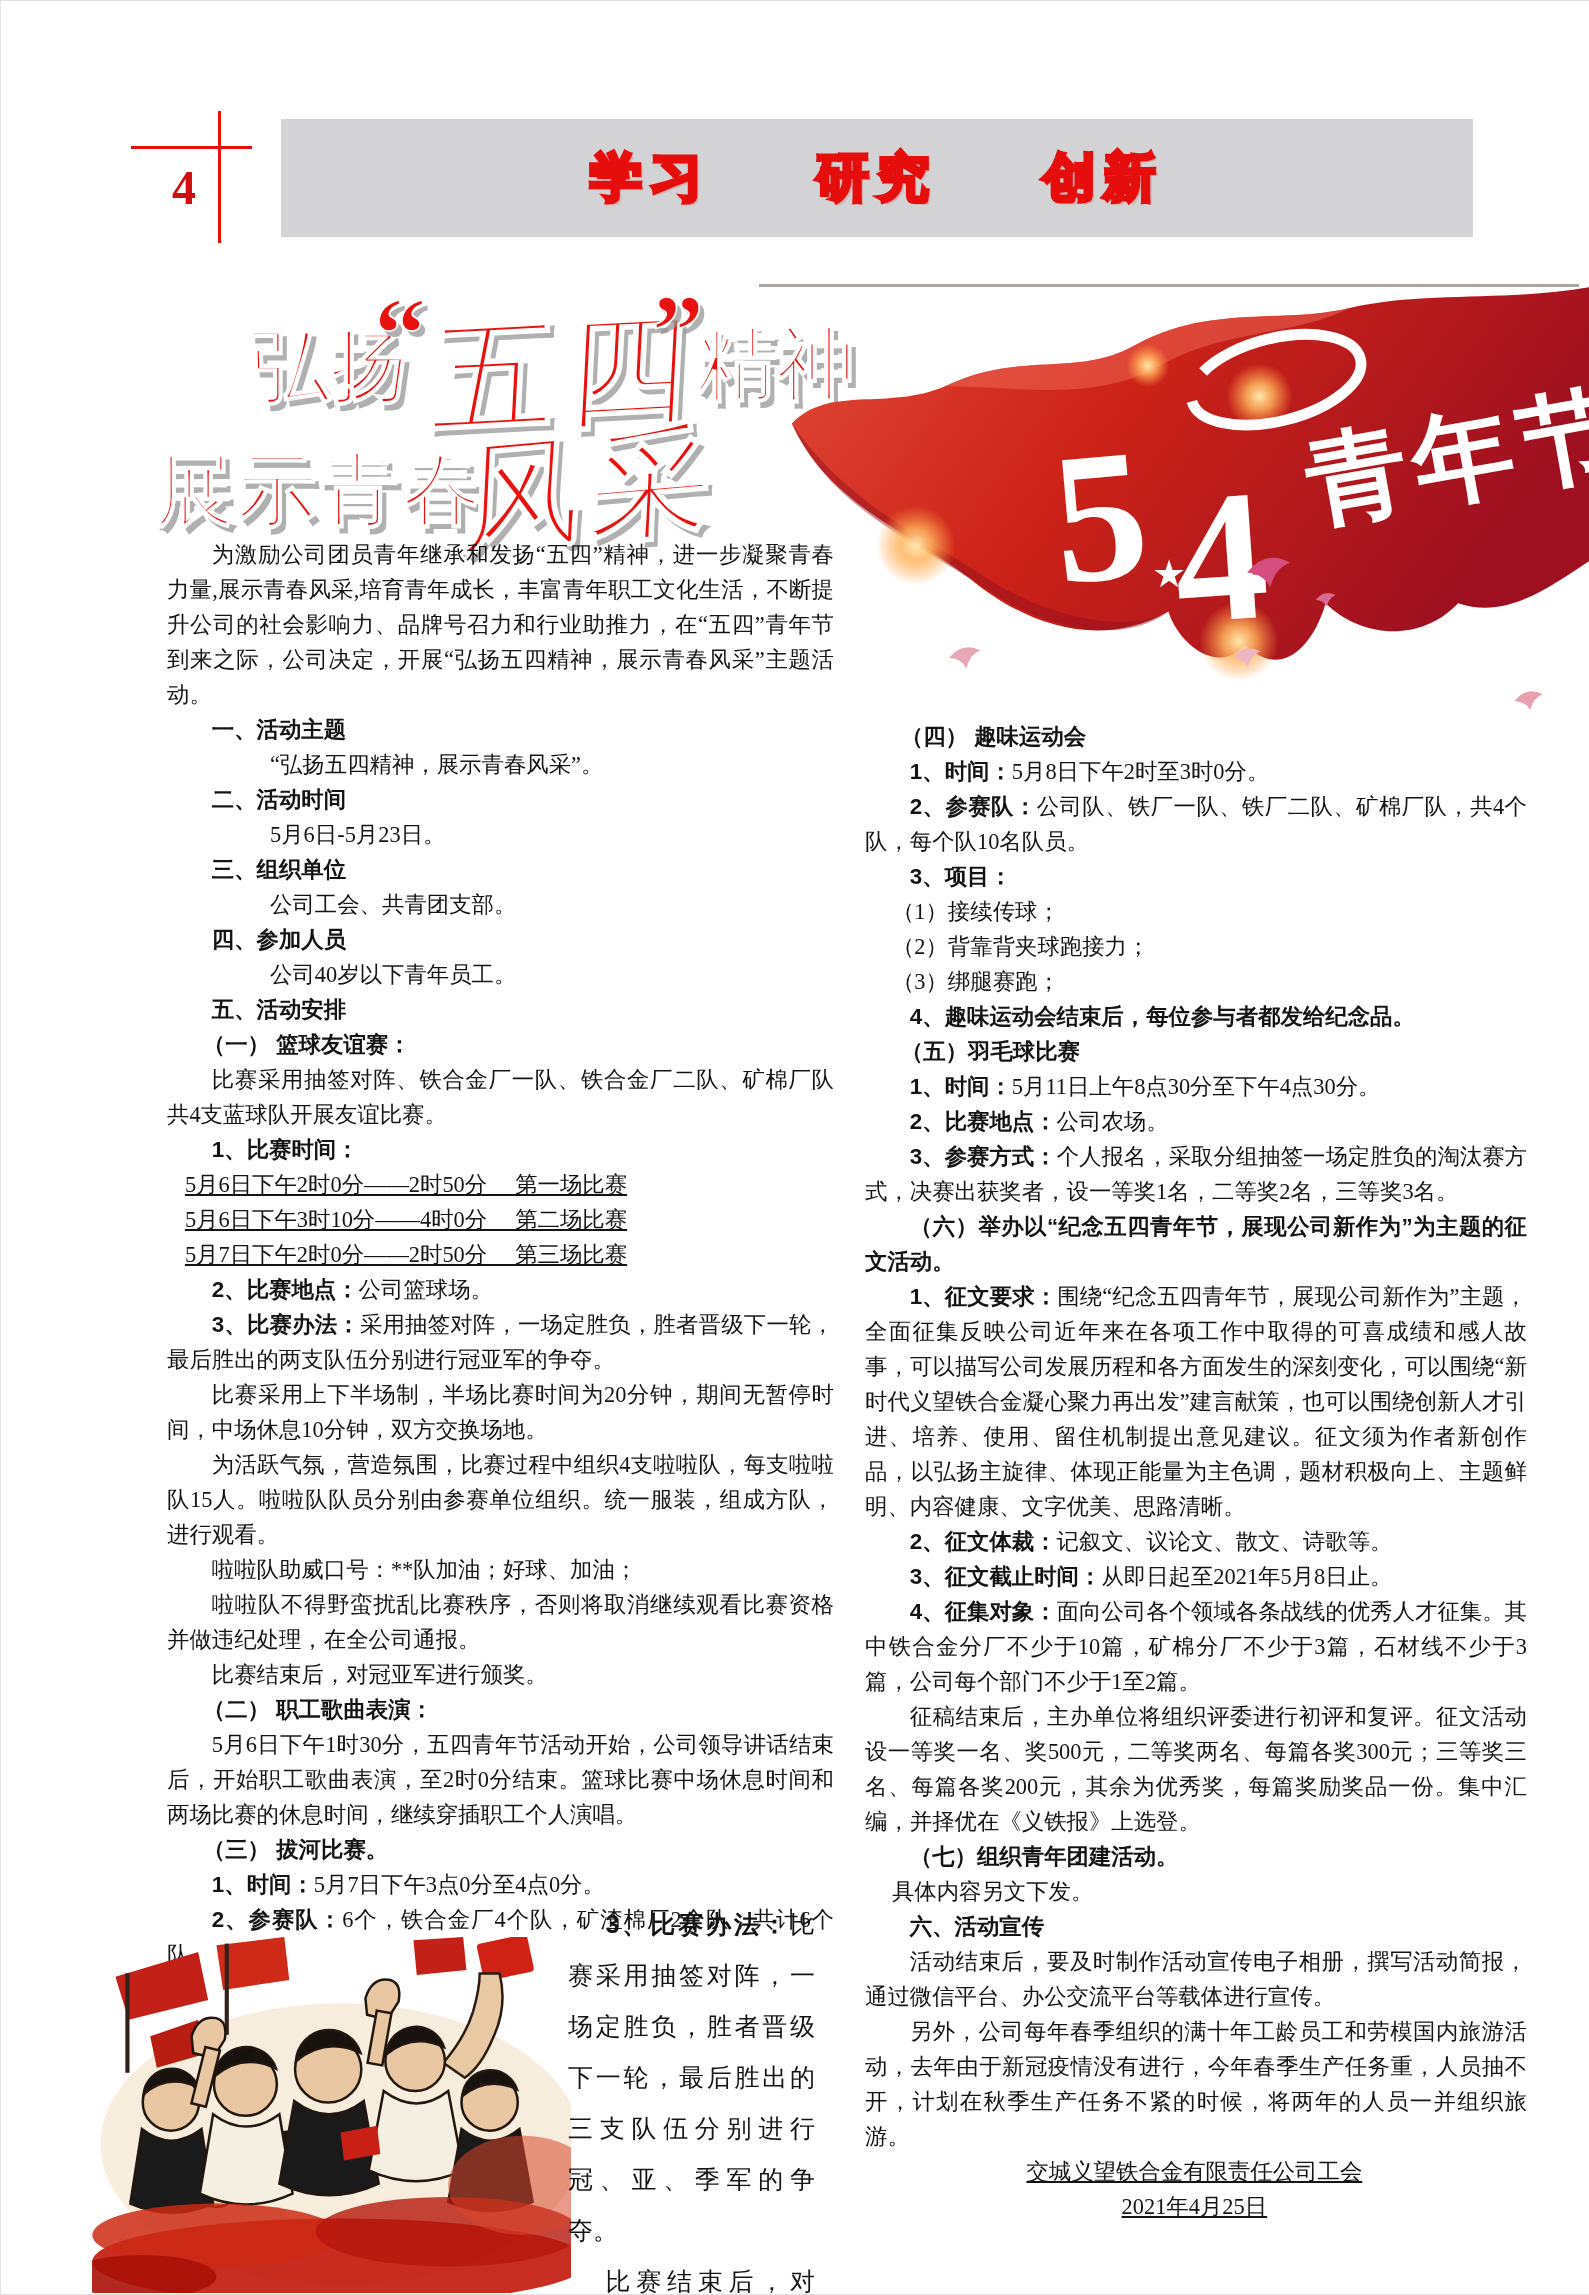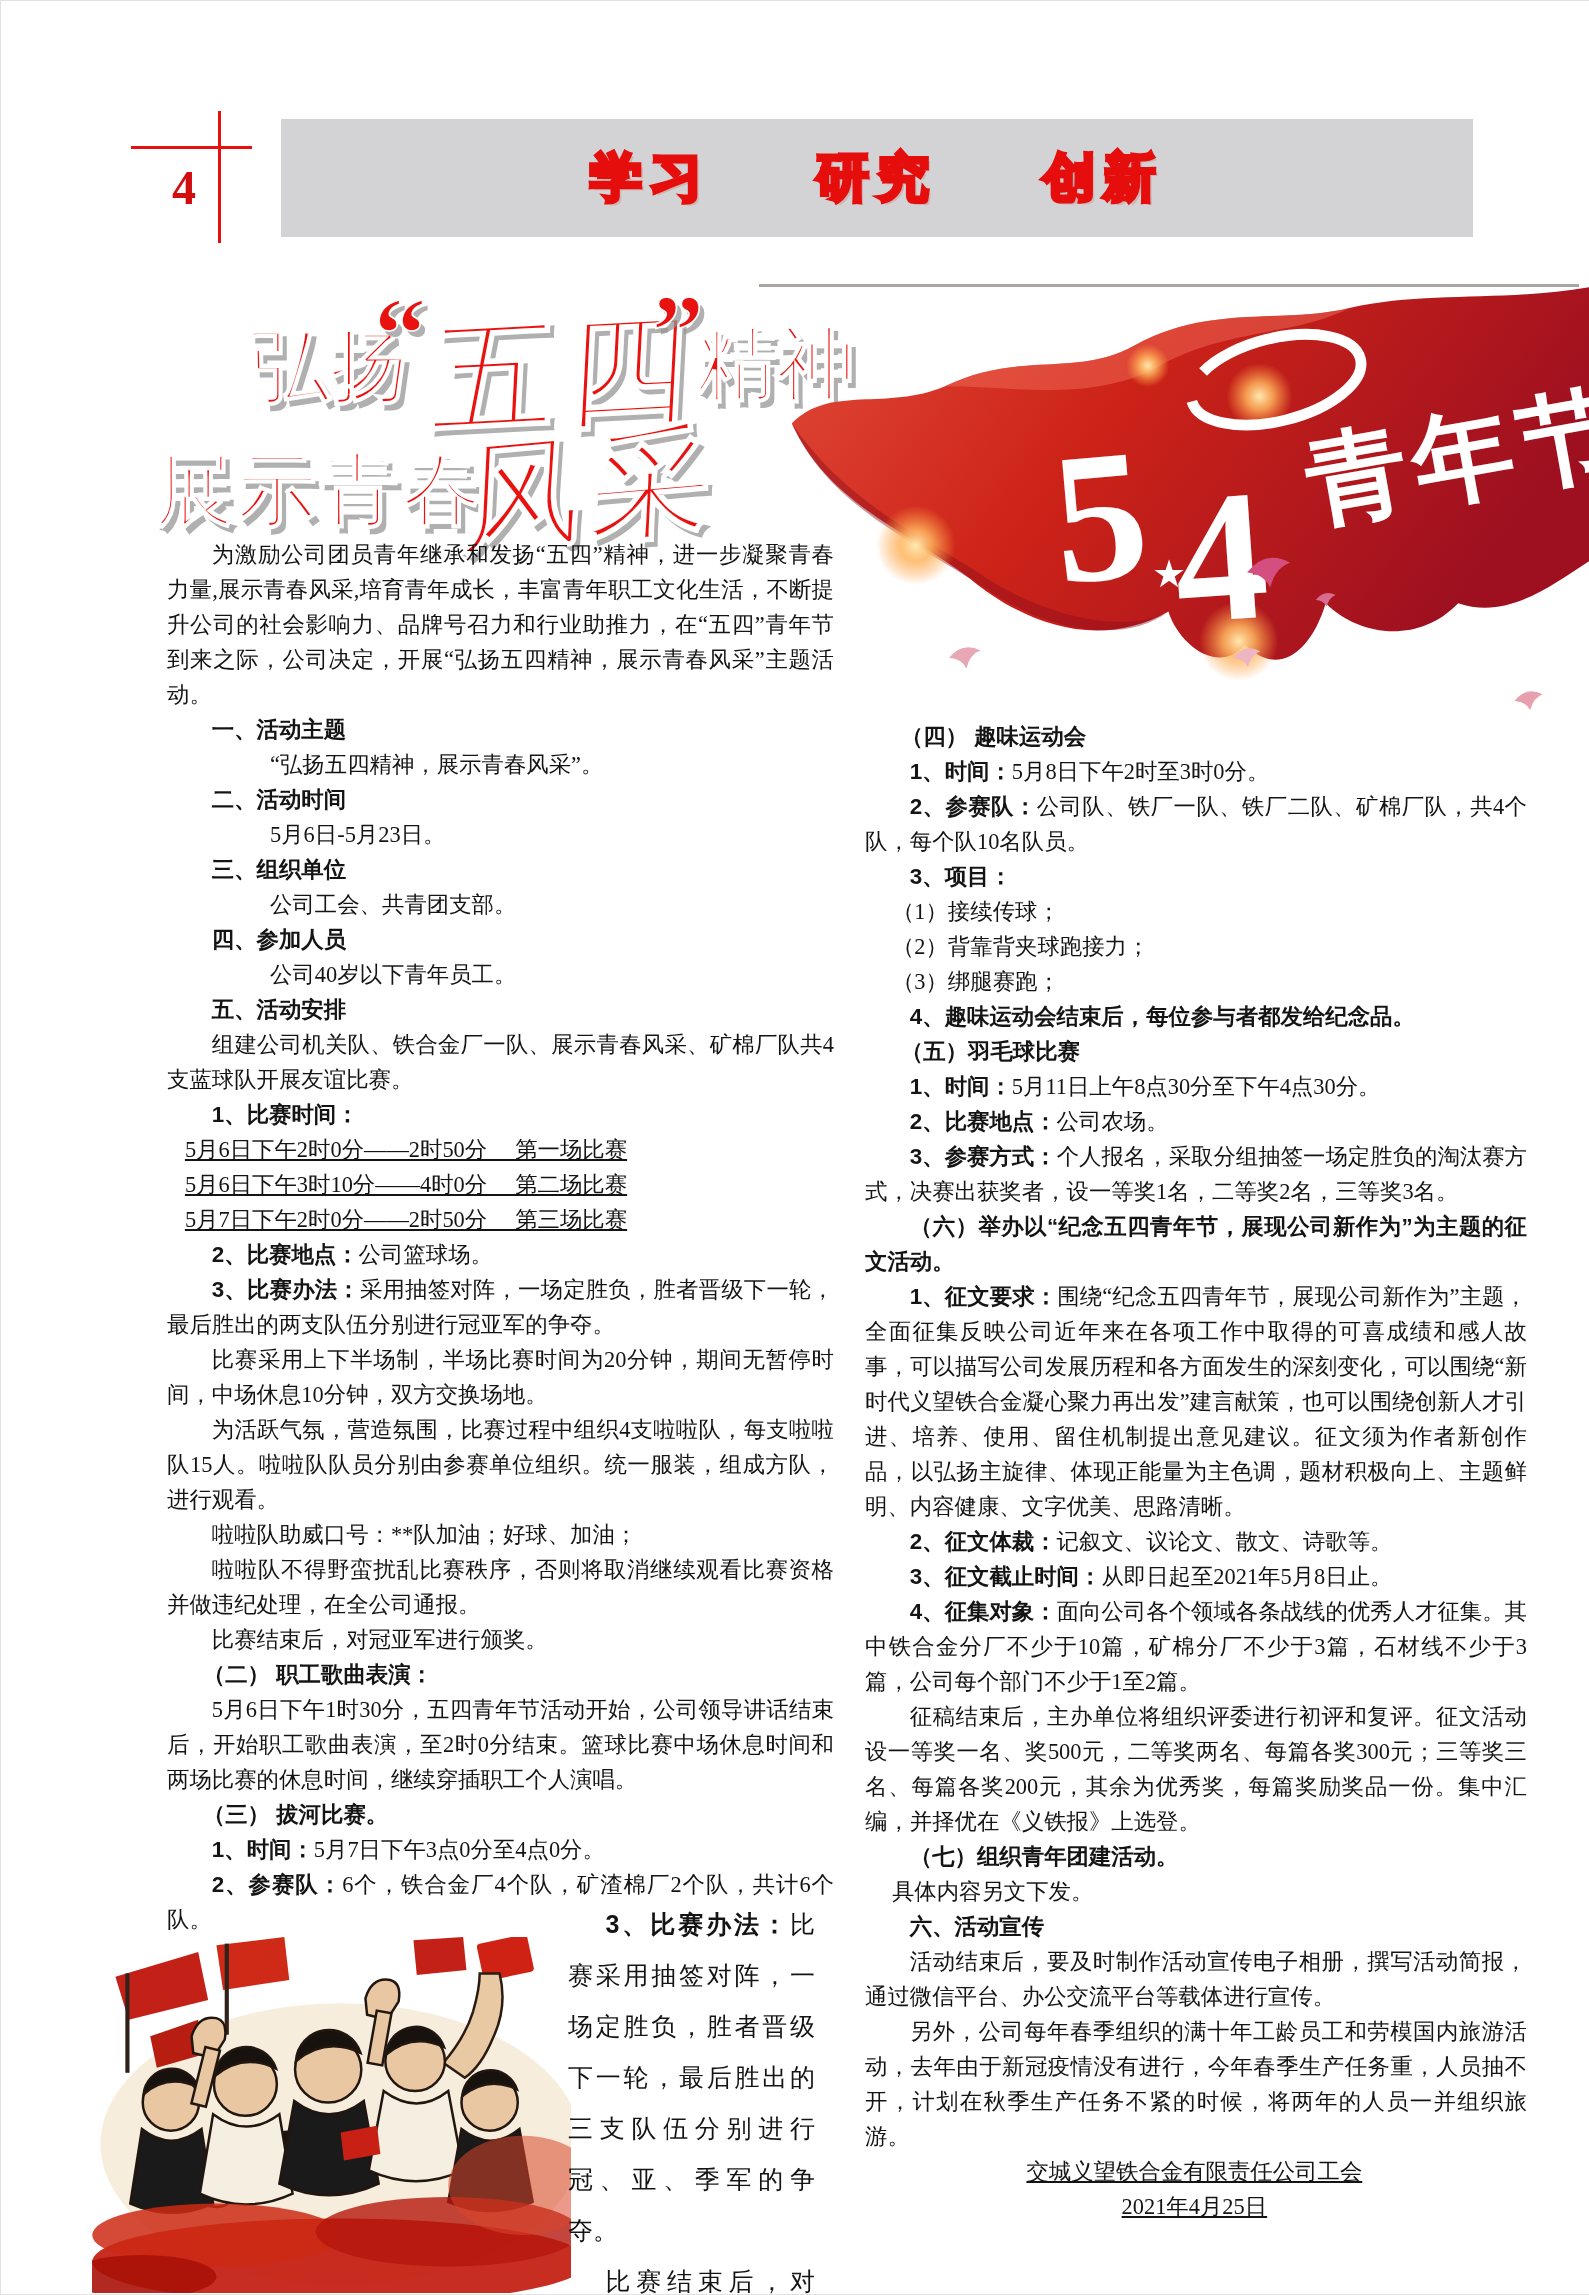--- a/index.html
+++ b/index.html
@@ -116,21 +116,22 @@
   <p class="line pi"><span>为激励公司团员青年继承和发扬“五四”精神，进一步凝聚青春力量,展示青春风采,培育青年成长，丰富青年职工文化生活，不断提升公司的社会影响力、品牌号召力和行业助推力，在“五四”青年节到来之际，公司决定，开展“弘扬五四精神，展示青春风采”主题活动。</span></p>
       <p class="line ph"><span class="lead">一、活动主题</span></p>
       <p class="line pv"><span>“弘扬五四精神，展示青春风采”。</span></p>
       <p class="line ph"><span class="lead">二、活动时间</span></p>
       <p class="line pv"><span>5月6日-5月23日。</span></p>
       <p class="line ph"><span class="lead">三、组织单位</span></p>
       <p class="line pv"><span>公司工会、共青团支部。</span></p>
       <p class="line ph"><span class="lead">四、参加人员</span></p>
       <p class="line pv"><span>公司40岁以下青年员工。</span></p>
       <p class="line ph"><span class="lead">五、活动安排</span></p>
-      <p class="line pi"><span>组建公司机关队、铁合金厂一队、展示青春风采、矿棉厂队共4支蓝球队开展友谊比赛。</span></p>
+      <p class="line ph2"><span class="lead">（一） 篮球友谊赛：</span></p>
+      <p class="line pi"><span>比赛采用抽签对阵、铁合金厂一队、铁合金厂二队、矿棉厂队共4支蓝球队开展友谊比赛。</span></p>
       <p class="line pb"><span class="lead">1、比赛时间：</span></p>
       <p class="line ps"><span>5月6日下午2时0分——2时50分　 第一场比赛</span></p>
       <p class="line ps"><span>5月6日下午3时10分——4时0分　 第二场比赛</span></p>
       <p class="line ps"><span>5月7日下午2时0分——2时50分　 第三场比赛</span></p>
       <p class="line pi2"><span class="lead">2、比赛地点：</span><span>公司篮球场。</span></p>
       <p class="line pi2"><span class="lead">3、比赛办法：</span><span>采用抽签对阵，一场定胜负，胜者晋级下一轮，最后胜出的两支队伍分别进行冠亚军的争夺。</span></p>
       <p class="line pi"><span>比赛采用上下半场制，半场比赛时间为20分钟，期间无暂停时间，中场休息10分钟，双方交换场地。</span></p>
       <p class="line pi"><span>为活跃气氛，营造氛围，比赛过程中组织4支啦啦队，每支啦啦队15人。啦啦队队员分别由参赛单位组织。统一服装，组成方队，进行观看。</span></p>
       <p class="line pi"><span>啦啦队助威口号：**队加油；好球、加油；</span></p>
       <p class="line pi"><span>啦啦队不得野蛮扰乱比赛秩序，否则将取消继续观看比赛资格并做违纪处理，在全公司通报。</span></p>

